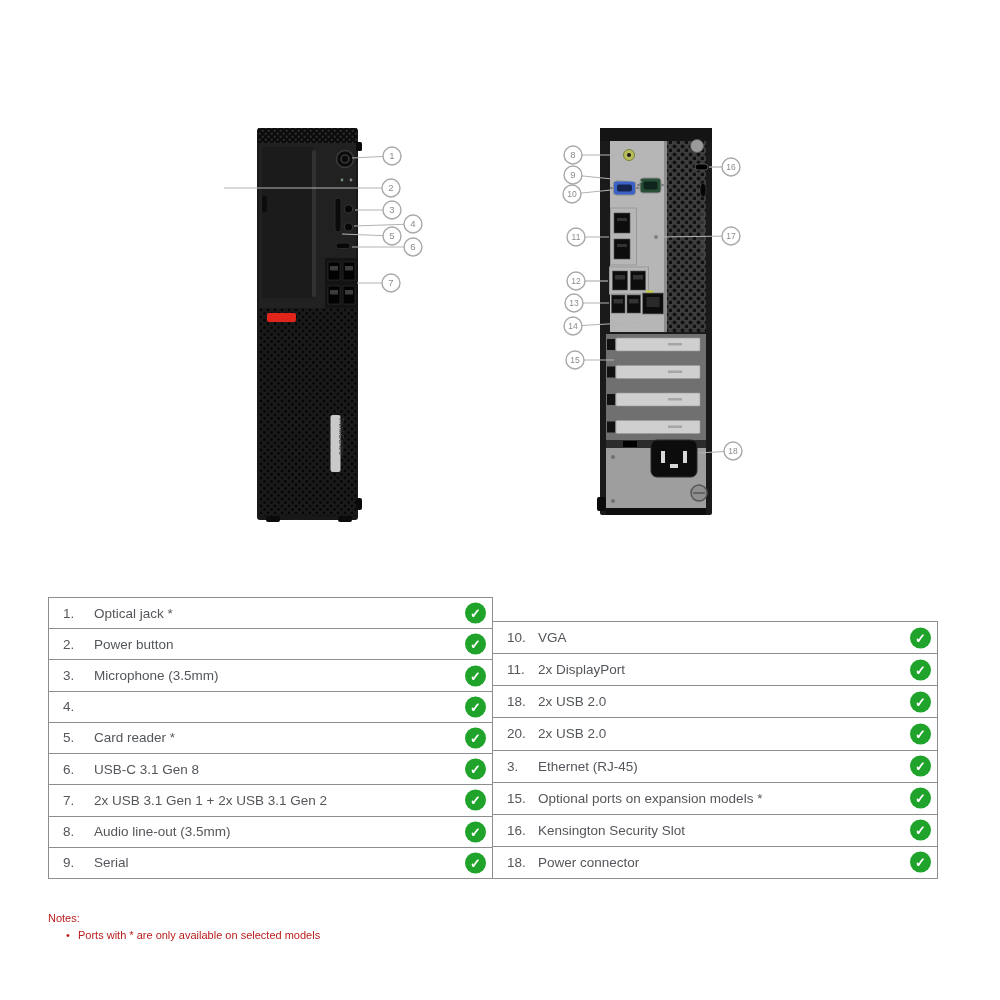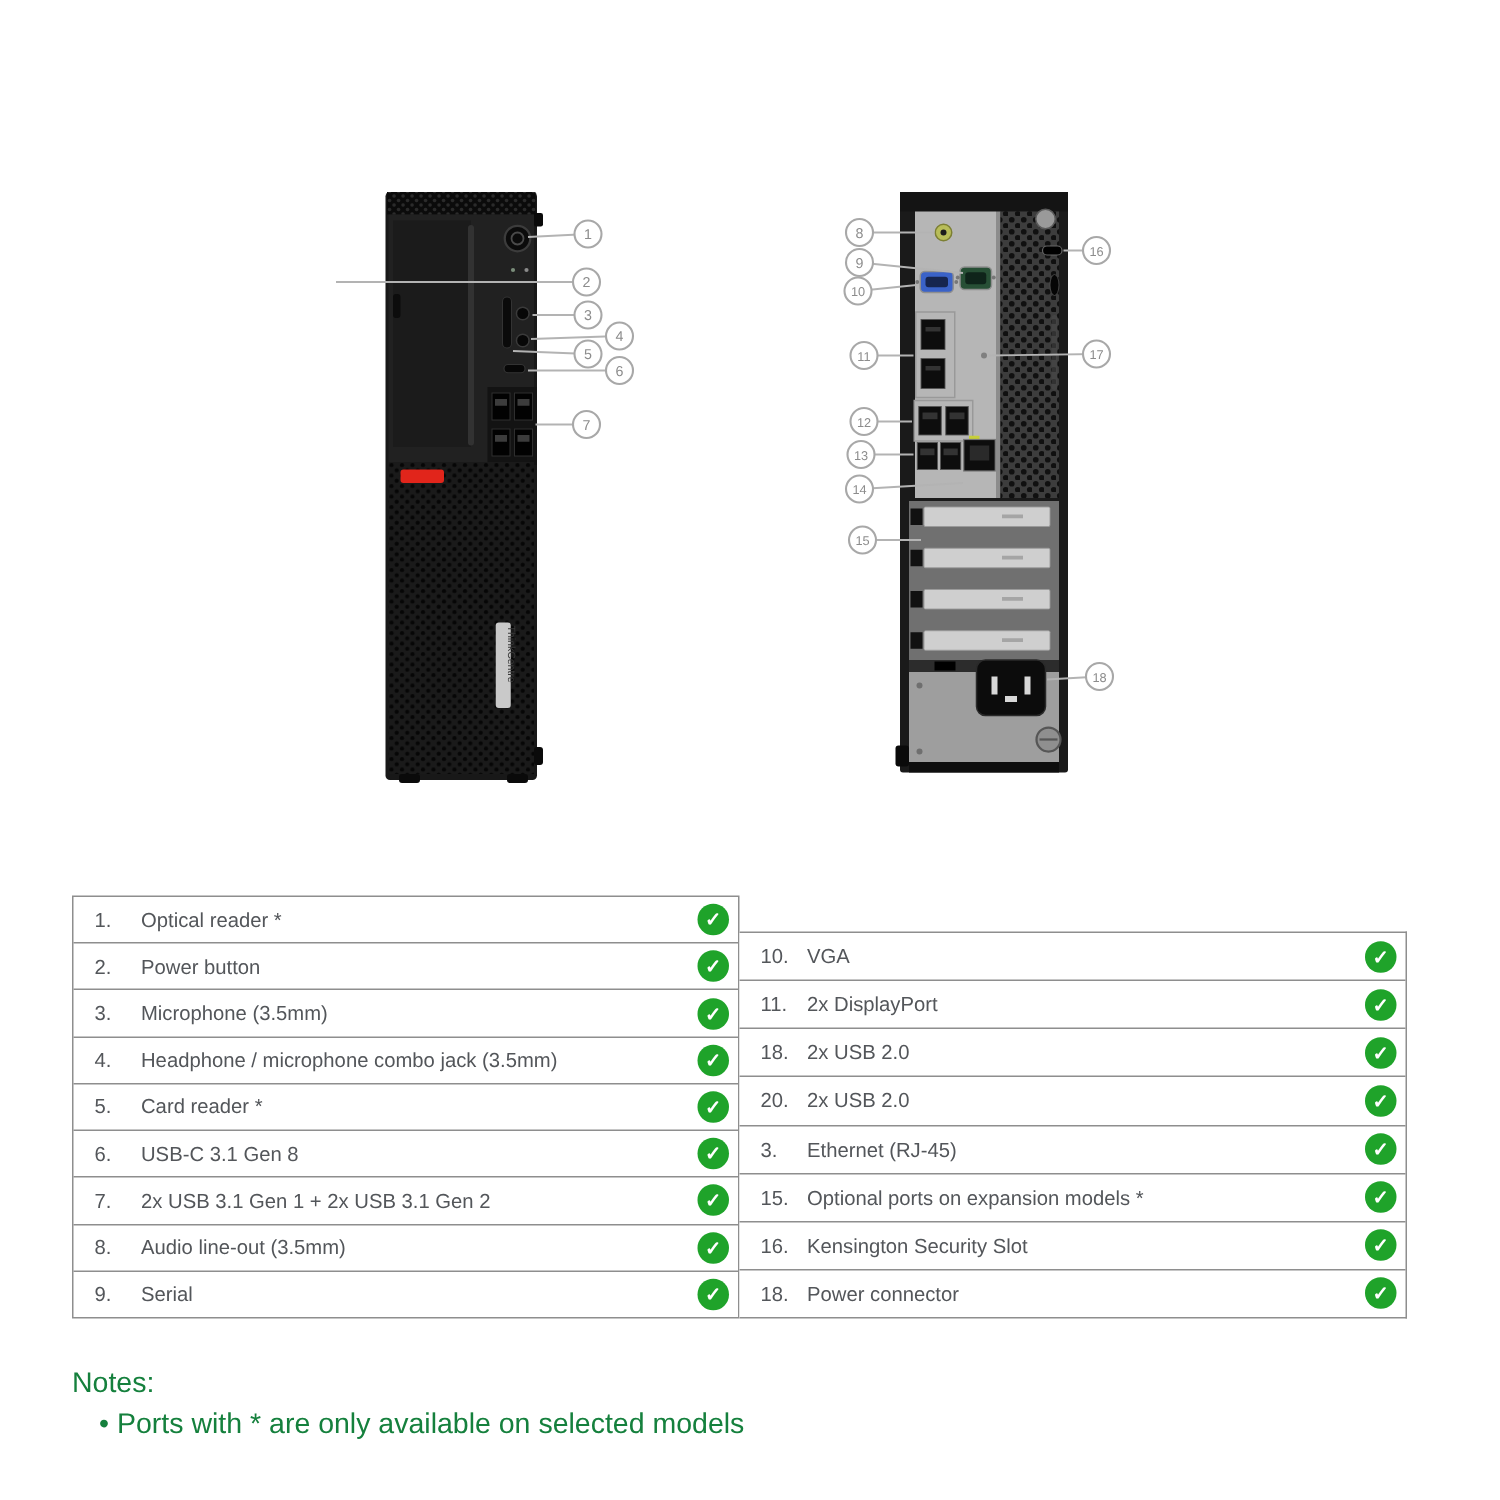--- a/index.html
+++ b/index.html
@@ -17,21 +17,21 @@
   .row + .row{border-top:1px solid #8e8e8e;}
   .num{width:31px;flex-shrink:0;}
   .label{white-space:nowrap;}
   .status{position:absolute;right:6px;top:50%;transform:translateY(-50%);
           width:21px;height:21px;border-radius:50%;display:flex;
           align-items:center;justify-content:center;font-weight:bold;
           box-sizing:border-box;}
   .status.check{background:#1fa32a;color:#ffffff;font-size:13px;}
   .status.cross{background:#ffffff;color:#141414;border:2px solid #1a1a1a;font-size:14px;}
   
-  .notes{position:absolute;left:48px;top:912px;font-size:19px;color:#15803d;}
+  .notes{position:absolute;left:48px;top:912px;font-size:11px;color:#b91c1c;}
   .notes-heading{margin-bottom:5px;}
   .note-line{display:flex;}
   .note-bullet{padding-left:18px;width:30px;box-sizing:border-box;}
 </style>
 </head>
 <body>
 
 <div class="canvas">
 
   <svg class="figure-svg" width="1000" height="585" viewBox="0 0 1000 585">
@@ -295,36 +295,35 @@
           <circle cx="733" cy="451" r="9" fill="#ffffff" stroke="#a8a8a8" stroke-width="1.4"></circle>
           <text x="733" y="451" text-anchor="middle" dy="3.4" font-size="8.5" fill="#8c8c8c" font-family="Liberation Sans, sans-serif">18</text>
         </g>
       </g>
   </svg>
 
   <div class="ports-table">
     <div class="col col-left" id="col-left">
         <div class="row">
           <span class="num">1.</span>
-          <span class="label">Optical reader *</span>
+          <span class="label">Optical jack *</span>
           <span class="status check">✓</span>
         </div>
         <div class="row">
           <span class="num">2.</span>
           <span class="label">Power button</span>
           <span class="status check">✓</span>
         </div>
         <div class="row">
           <span class="num">3.</span>
           <span class="label">Microphone (3.5mm)</span>
           <span class="status check">✓</span>
         </div>
         <div class="row">
           <span class="num">4.</span>
-          <span class="label">Headphone / microphone combo jack (3.5mm)</span>
           <span class="status check">✓</span>
         </div>
         <div class="row">
           <span class="num">5.</span>
           <span class="label">Card reader *</span>
           <span class="status check">✓</span>
         </div>
         <div class="row">
           <span class="num">6.</span>
           <span class="label">USB-C 3.1 Gen 8</span>

